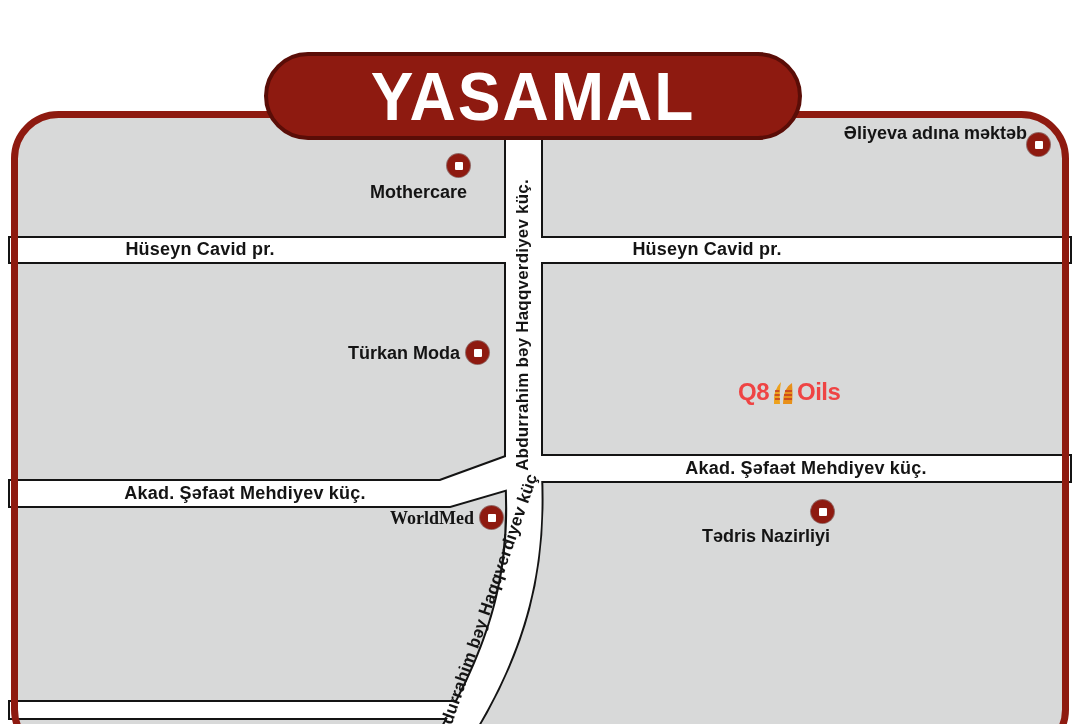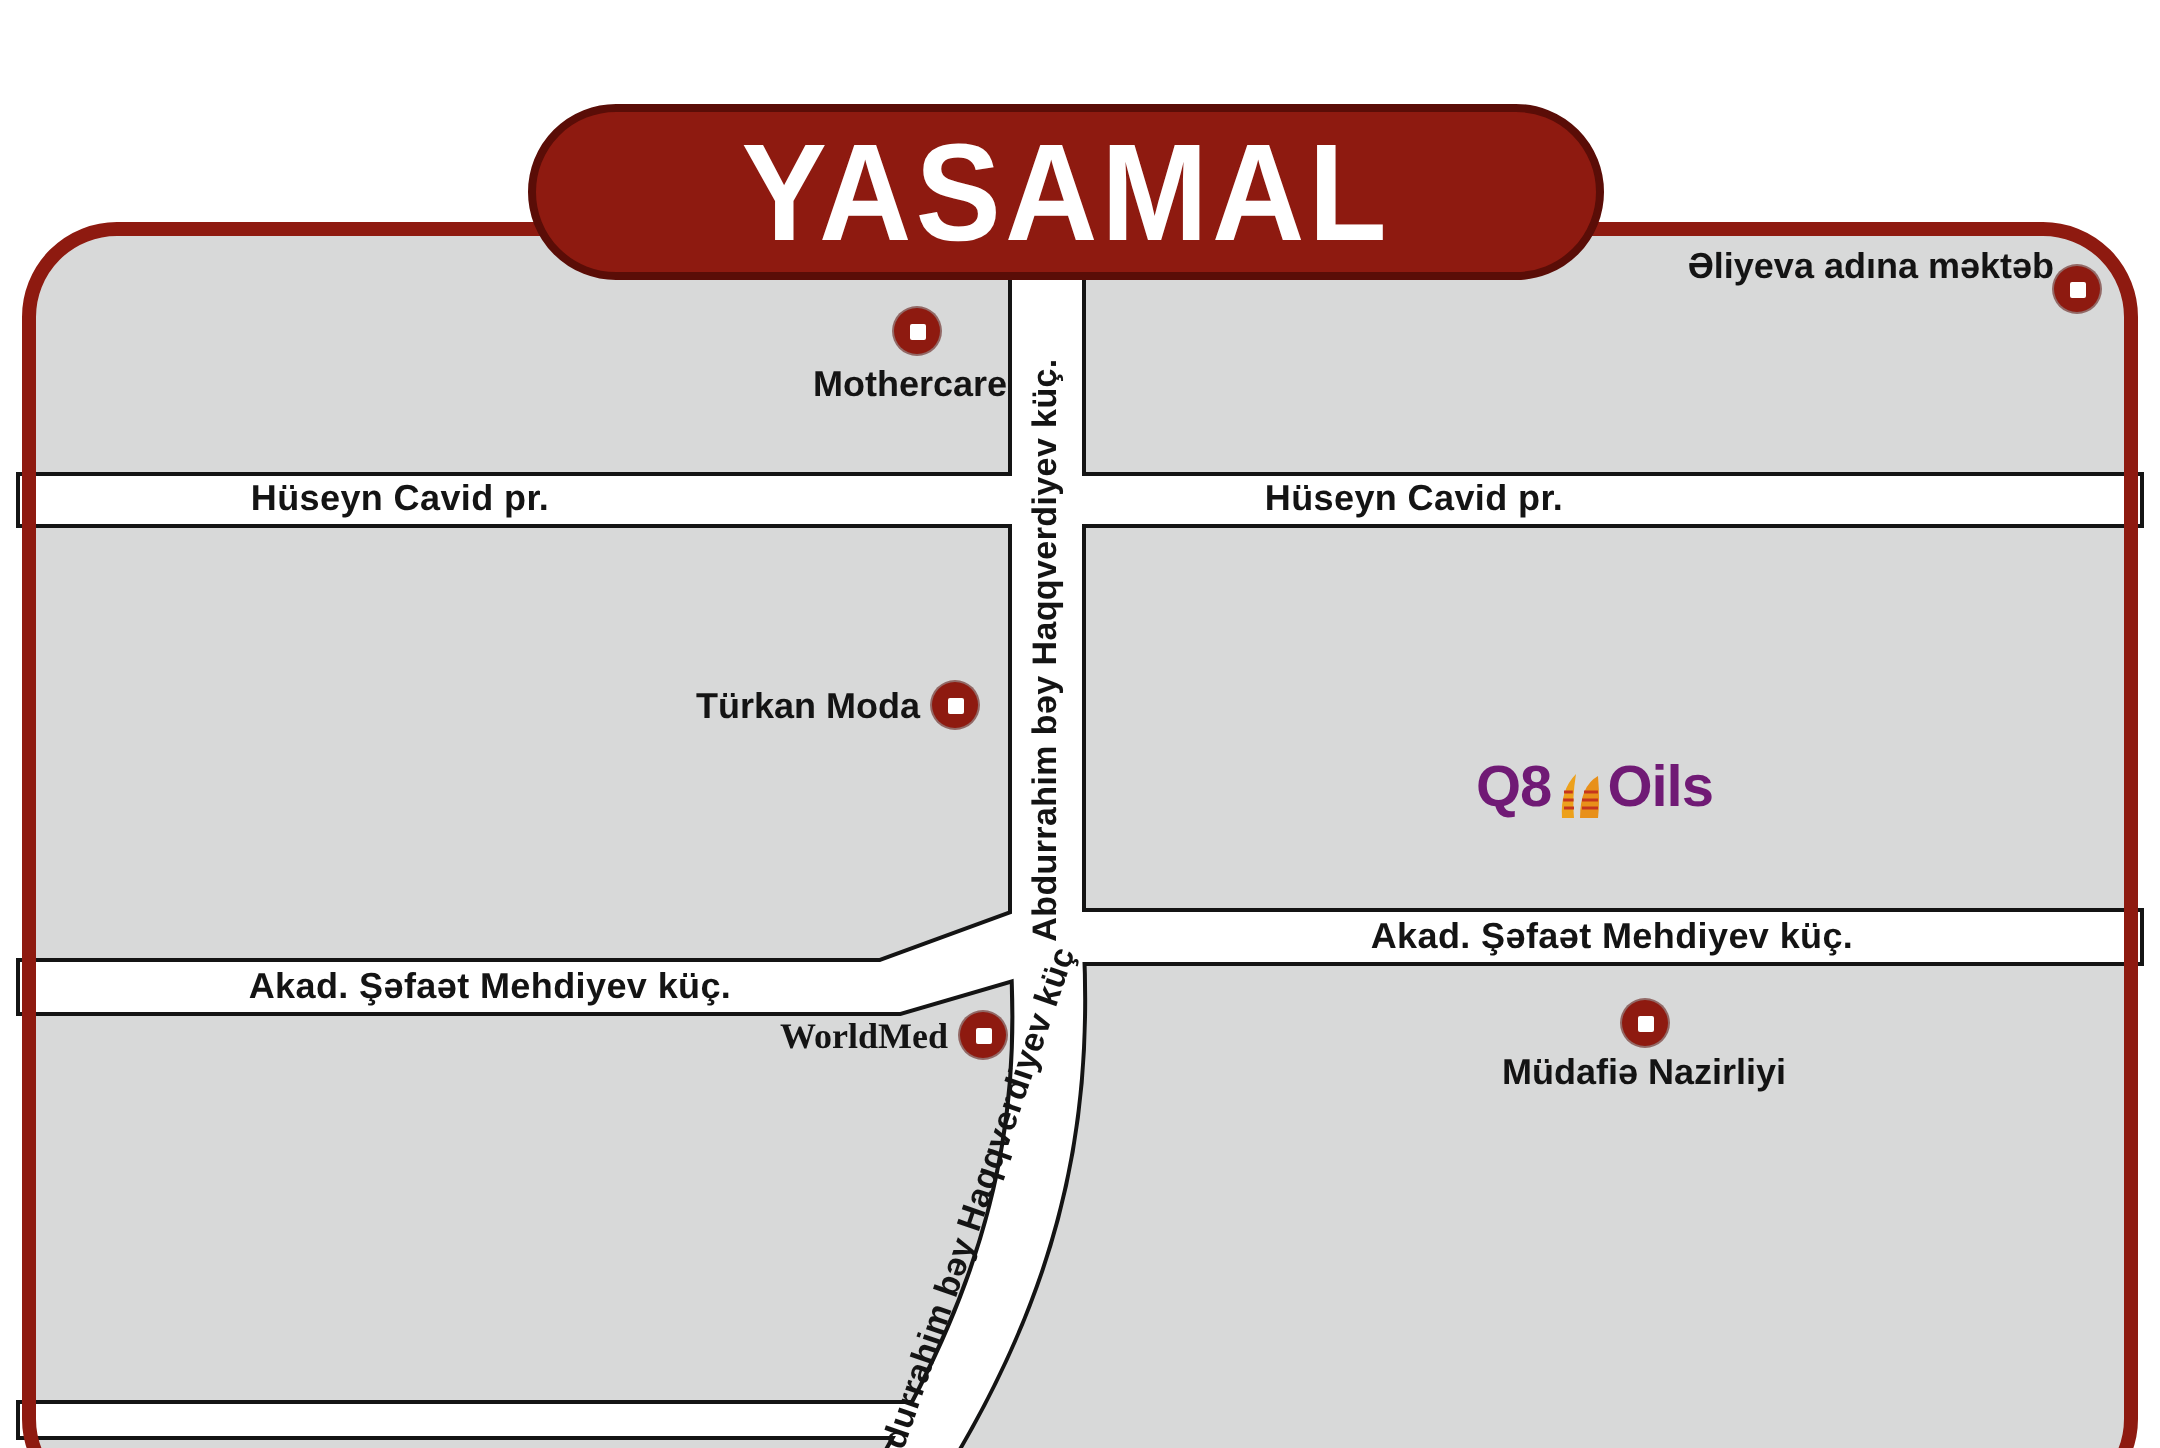--- a/index.html
+++ b/index.html
@@ -31,33 +31,33 @@
     text-align:center;white-space:nowrap;z-index:12;letter-spacing:.2px;
   }
   .street-label.small{font-size:12px;letter-spacing:.2px;}
   .street-label.vert{transform:rotate(-90deg);transform-origin:center;}
   .street-label.diag{transform:rotate(-71deg);transform-origin:center;}
 
   .poi-label{
     position:absolute;color:var(--ink);font-weight:700;font-size:18px;
     line-height:21px;z-index:14;white-space:nowrap;
   }
-  .poi-label.center{text-align:center;}
+  .poi-label.center{text-align:left;}
   .poi-label.right{text-align:right;}
 
   .marker{
     position:absolute;width:23px;height:23px;border-radius:50%;
     background:var(--accent);display:flex;align-items:center;justify-content:center;
     z-index:15;box-shadow:0 0 0 1px rgba(90,13,7,.55);
   }
   .marker .sq{width:8px;height:8px;background:#fff;border-radius:1px;}
 
   .q8-logo{position:absolute;left:738px;top:334px;z-index:16;}
   .q8-row1{display:flex;align-items:flex-end;gap:1px;}
-  .q8-word{font-size:29px;font-weight:800;color:#701a75;letter-spacing:-.5px;}
+  .q8-word{font-size:24px;font-weight:800;color:#ef4444;letter-spacing:-.5px;}
   .q8-row2{display:flex;align-items:flex-start;gap:5px;margin-top:-2px;margin-left:42px;}
   .q8-servis{font-size:22px;font-weight:700;color:#1c1c1c;letter-spacing:1.5px;margin-top:3px;}
 </style>
 </head>
 <body>
 
 <div class="stage">
 
   <svg class="map-svg" width="1080" height="724" viewBox="0 0 1080 724">
 
@@ -114,21 +114,21 @@
 
   <div class="marker" style="left:480px;top:462px;">
       <div class="sq"></div>
     </div>
   <div class="poi-label right" style="left:352px;top:464px;width:122px;font-family:Liberation Serif, serif;">WorldMed</div>
 
   <div class="marker" style="left:811px;top:456px;">
       <div class="sq"></div>
     </div>
   <div class="poi-label center" style="left:702px;top:482px;width:240px;">
-    <div>Müdafiə Nazirliyi</div>
+    <div>Tədris Nazirliyi</div>
   </div>
 
   <div class="q8-logo">
     <div class="q8-row1">
       <span class="q8-word">Q8</span>
       <svg width="26" height="26" viewBox="0 0 26 26">
         <path d="M4 24 Q3 10 11 2 Q9 14 10 24 Z" fill="#eda11c"></path>
         <path d="M5 19 h5 M4.6 15 h5.2 M5 11 h4.4" stroke="#c5361d" stroke-width="1.6"></path>
         <path d="M13 24 Q13 8 22 3 Q23 15 22 24 Z" fill="#e8901a"></path>
         <path d="M14 19 h8 M14 15 h8 M15 11 h7" stroke="#c5361d" stroke-width="1.6"></path>

